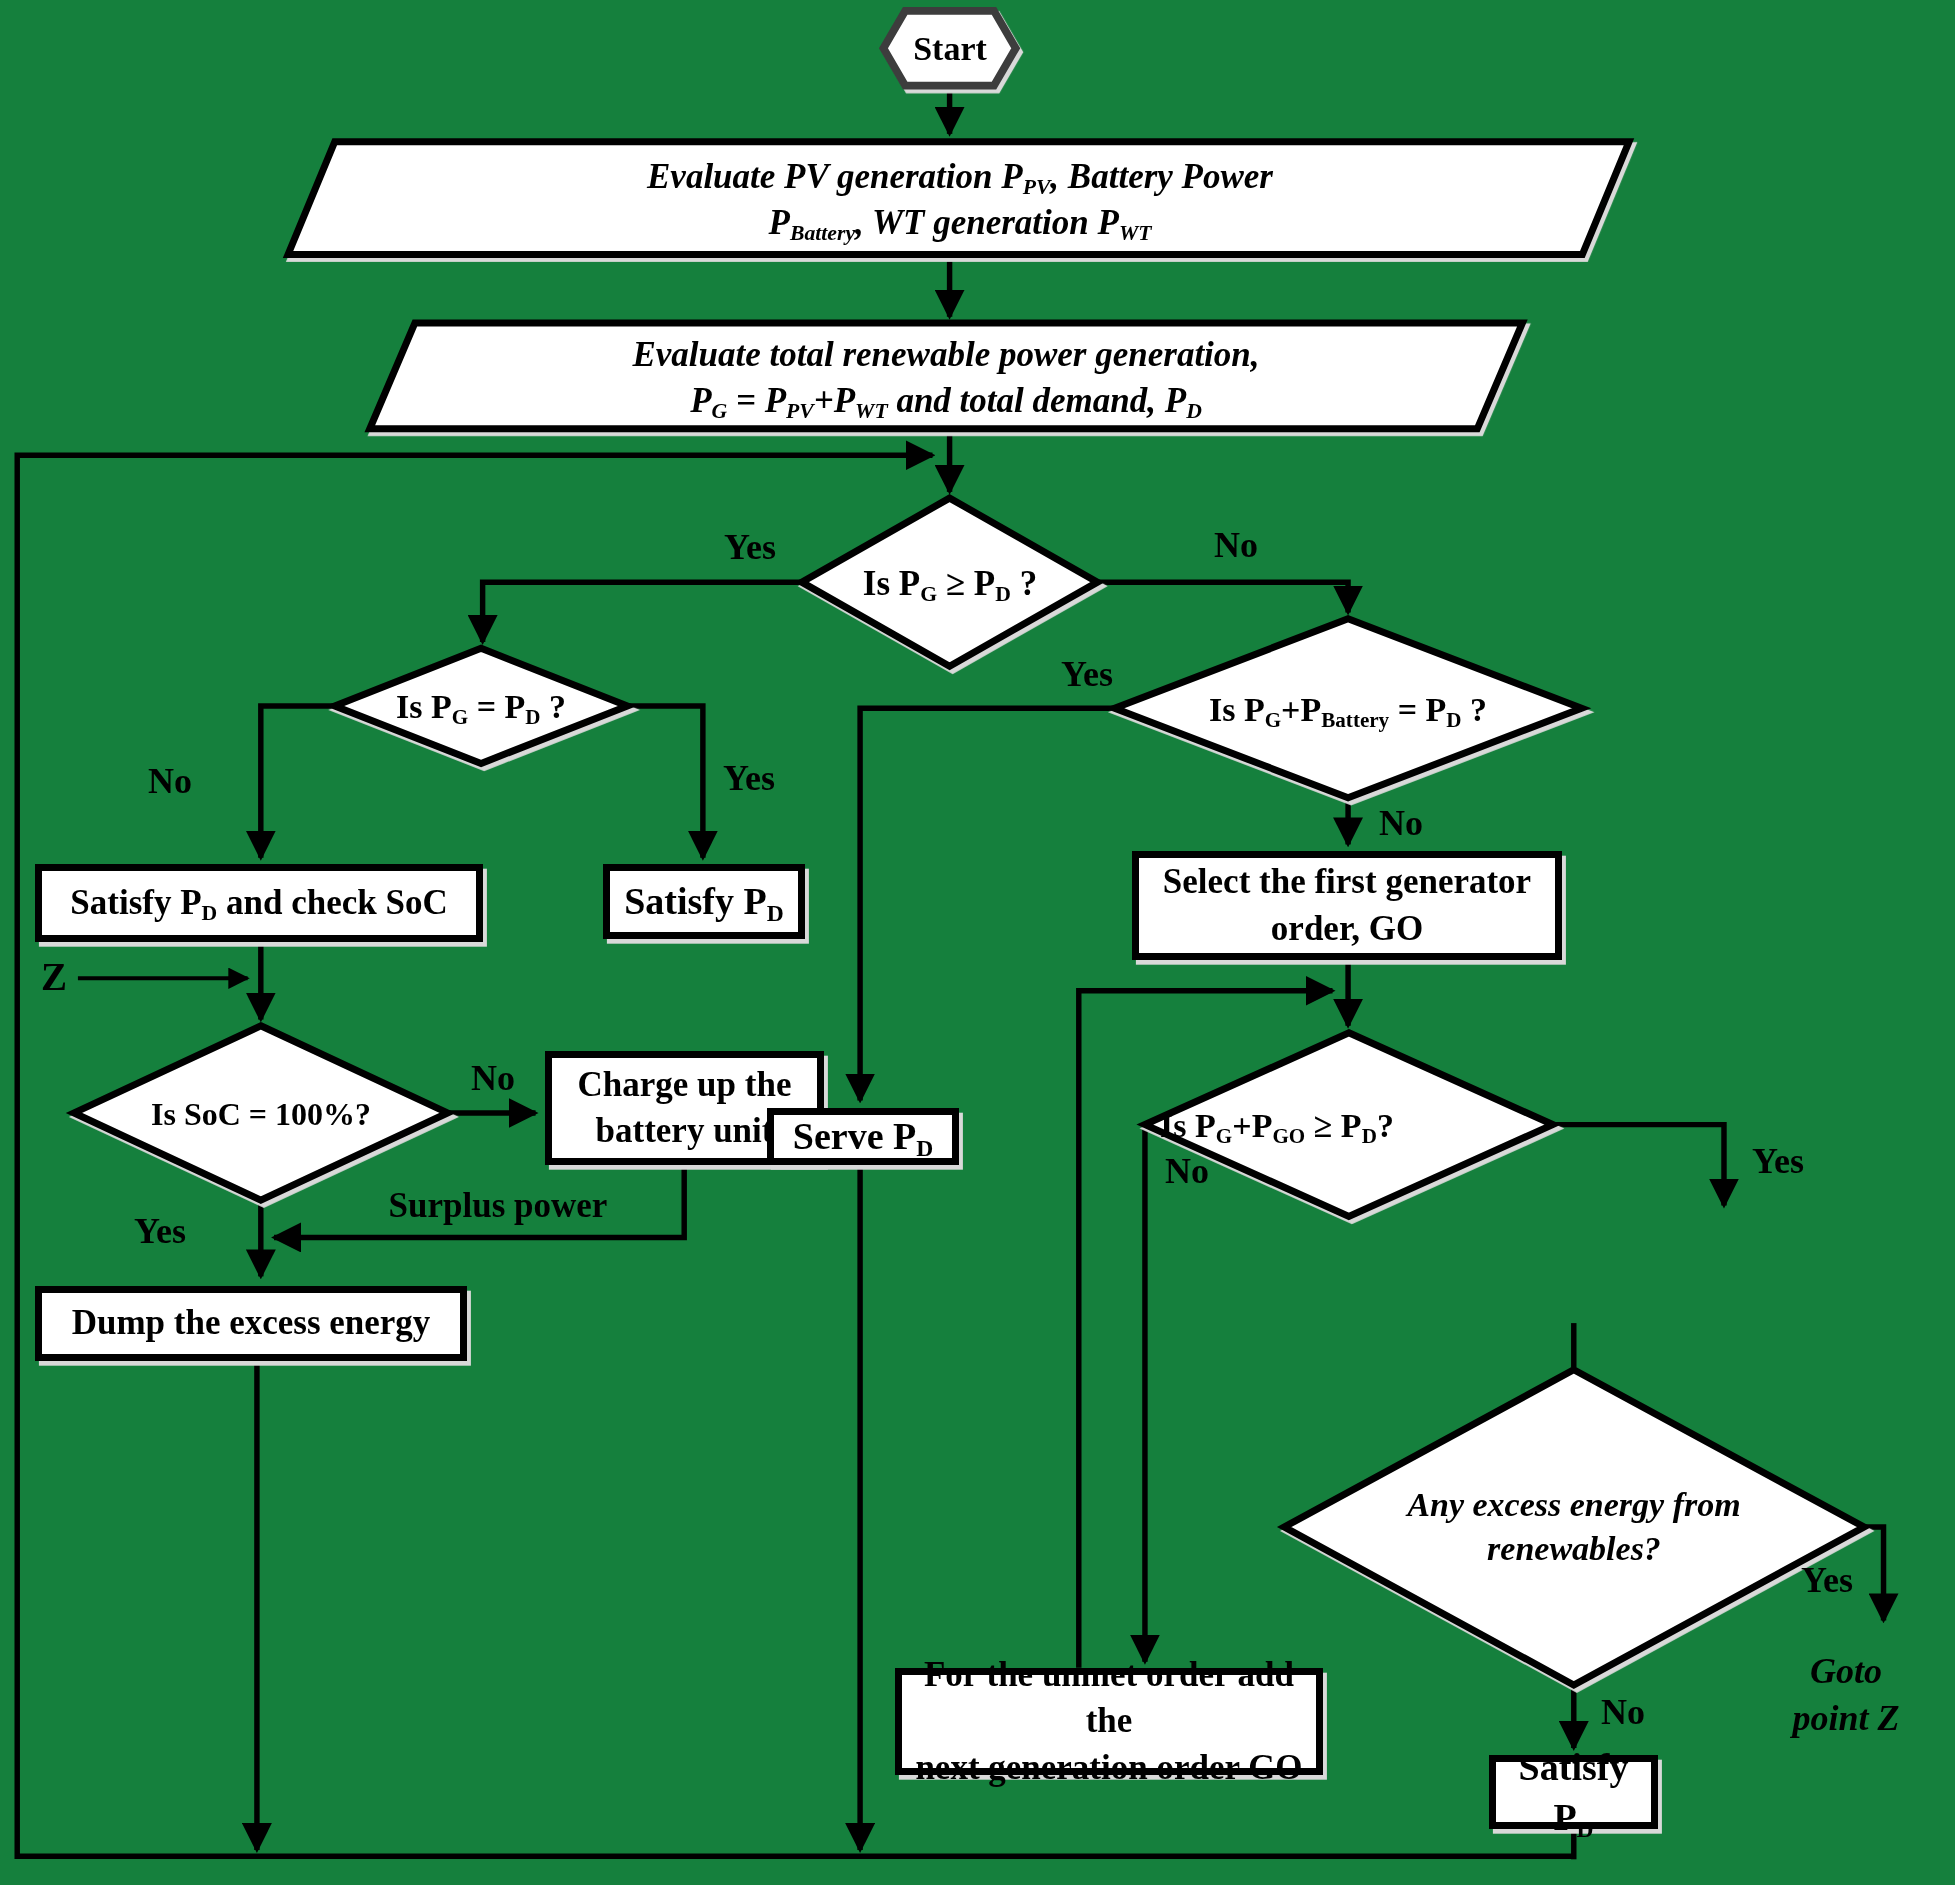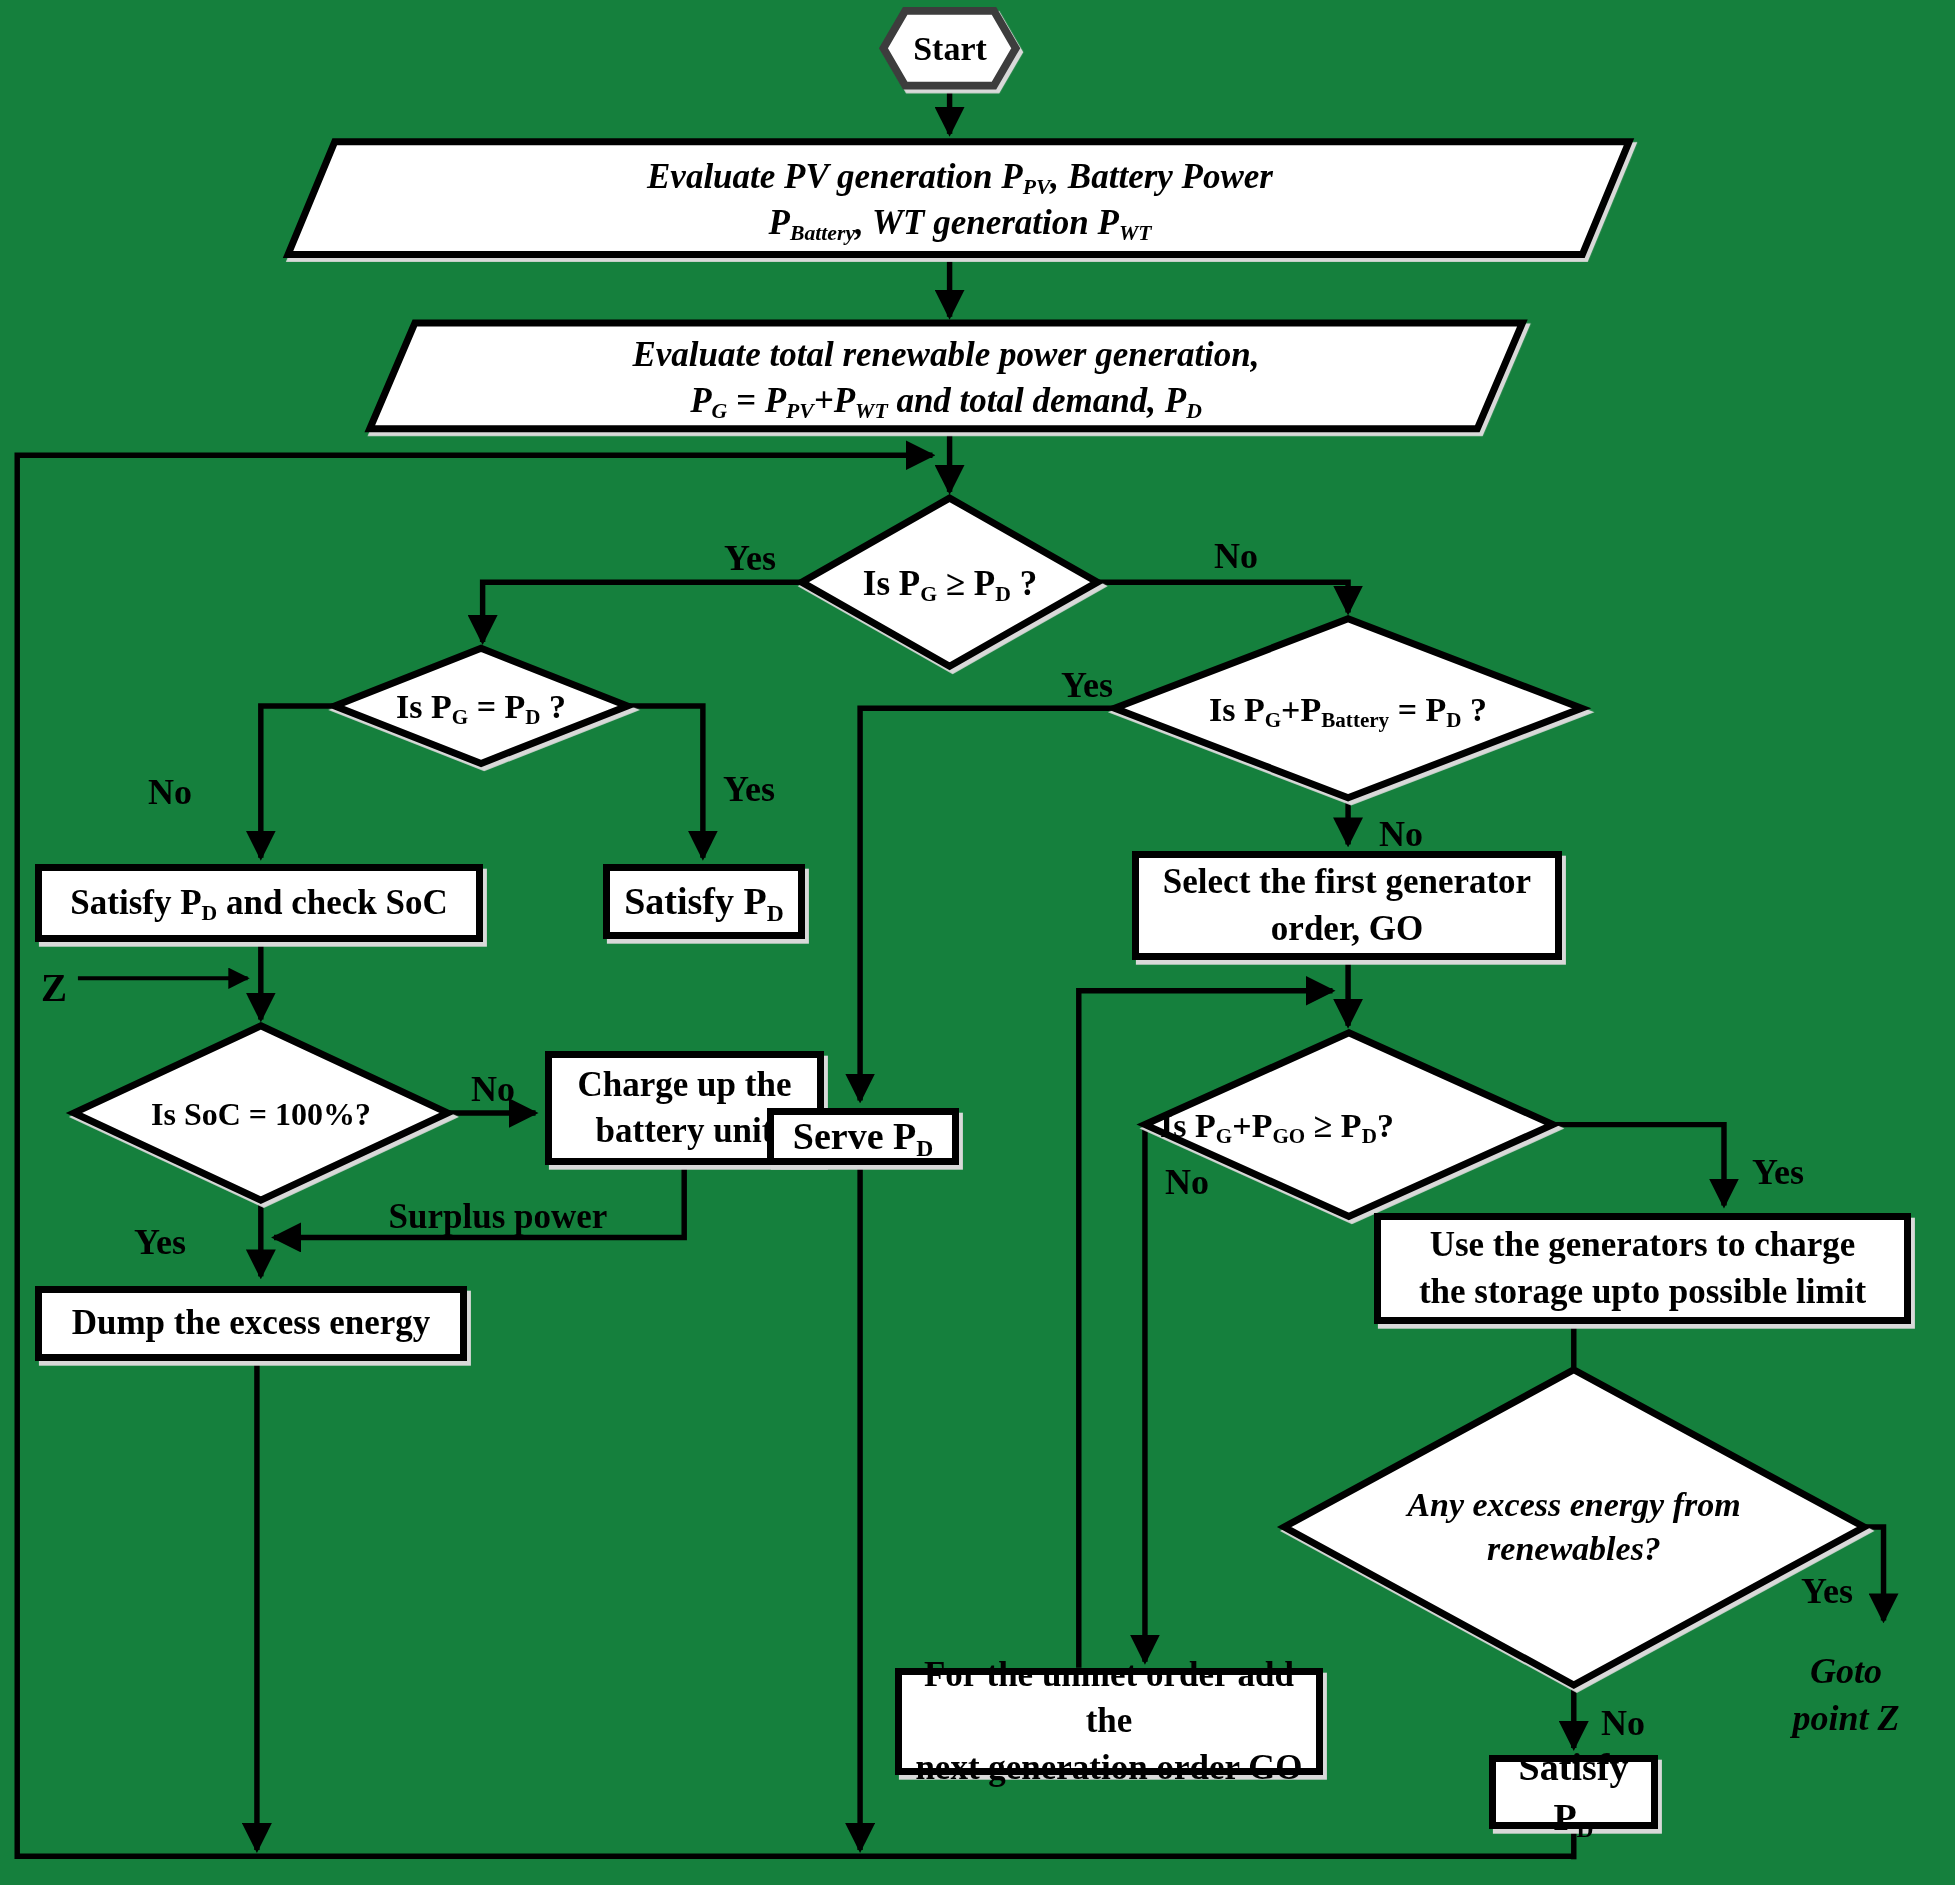--- a/index.html
+++ b/index.html
@@ -14,21 +14,21 @@
   .box{
     position:absolute;border:7px solid #000;background:#fff;box-sizing:border-box;
     display:flex;flex-direction:column;justify-content:center;align-items:center;
     text-align:center;font-size:35px;line-height:1.32;box-shadow:3.9px 4.7px 0 #d9d9d9;
   }
   .box.small{font-size:38px;}
   .lbl{
     position:absolute;transform:translate(-50%,-50%);white-space:nowrap;
     font-size:35px;text-align:center;line-height:1.3;
   }
-  .edge-lbl{font-size:36px;margin-top:11px;}
+  .edge-lbl{font-size:36px;}
   .lbl .stack{display:block;font-style:italic;}
   sub{font-size:0.62em;line-height:0;vertical-align:-0.28em;letter-spacing:0;}
 </style>
 </head>
 <body>
 
 <div class="canvas">
 
   <svg class="wires" viewBox="0 0 2513 2422">
     <defs>
@@ -116,24 +116,20 @@
 
   <div class="box small" style="left:767px;top:1108px;width:192px;height:57px">
     <span>Serve P<sub>D</sub></span>
   </div>
 
   <div class="box" style="left:1132px;top:851px;width:430px;height:109px">
     <span>Select the first generator</span>
     <span>order, GO</span>
   </div>
 
-  <div class="box" style="left:1374px;top:1213px;width:537px;height:111px">
-    <span>Use the generators to charge</span>
-    <span>the storage upto possible limit</span>
-  </div>
 
   <div class="box" style="left:895px;top:1668px;width:428px;height:107px">
     <span>For the unmet order add the</span>
     <span>next generation order GO</span>
   </div>
 
   <div class="box small" style="left:1489px;top:1755px;width:169px;height:74px">
     <span>Satisfy P<sub>D</sub></span>
   </div>
 

